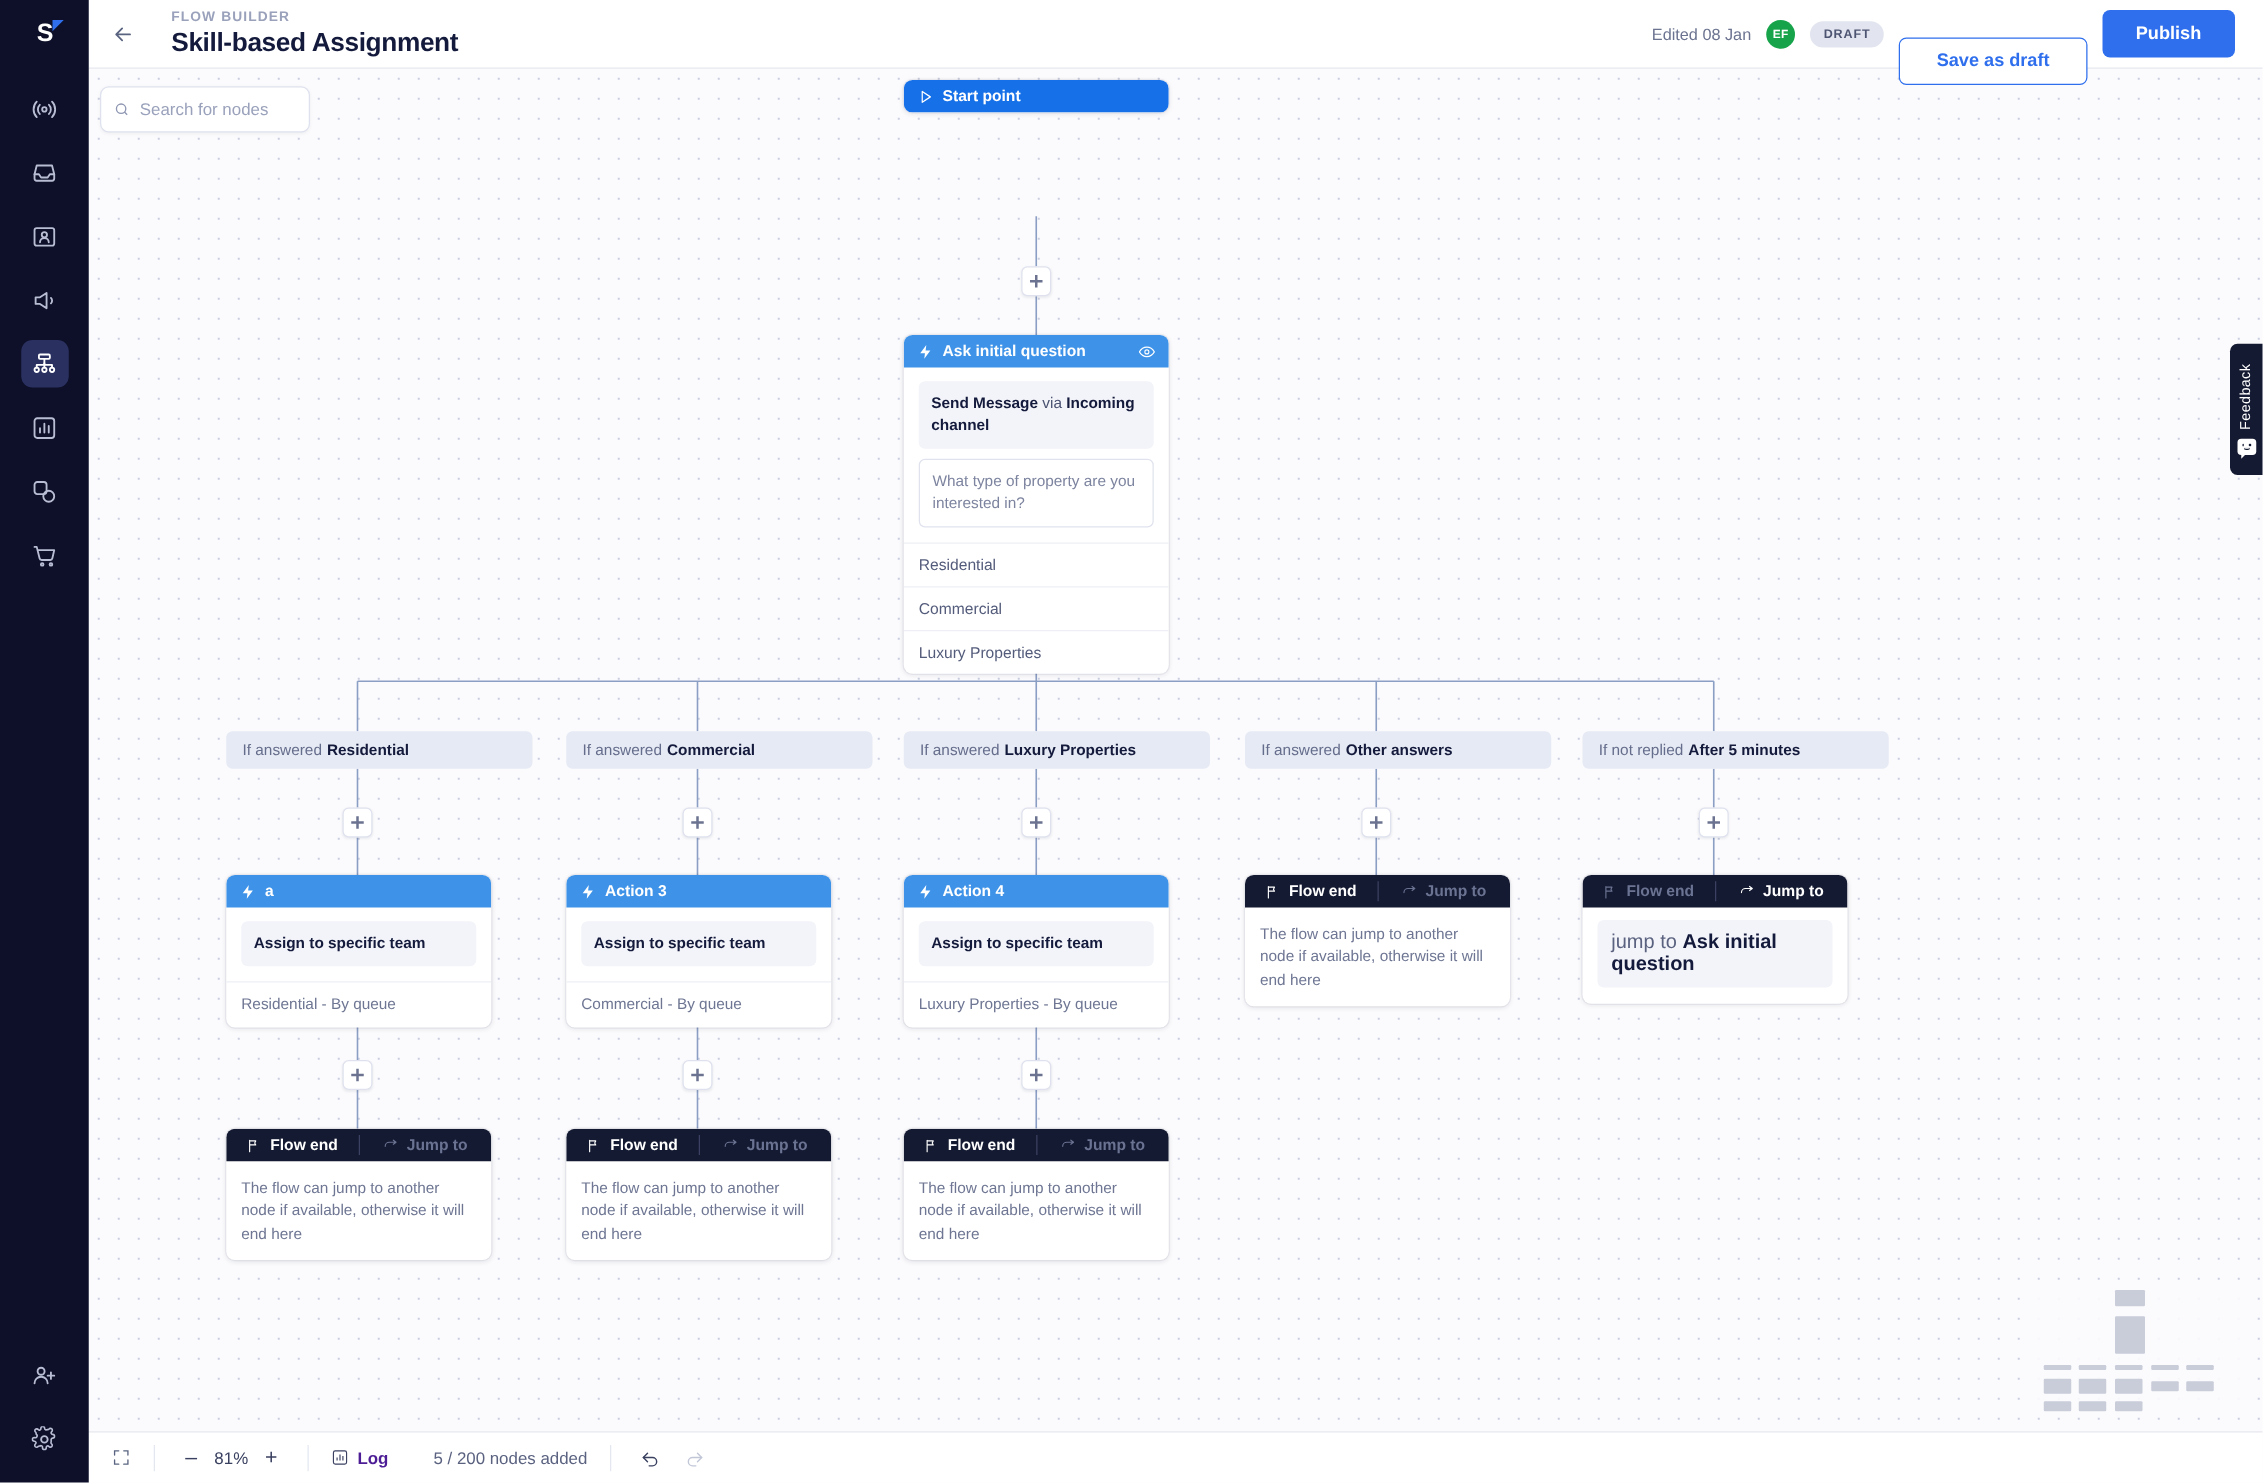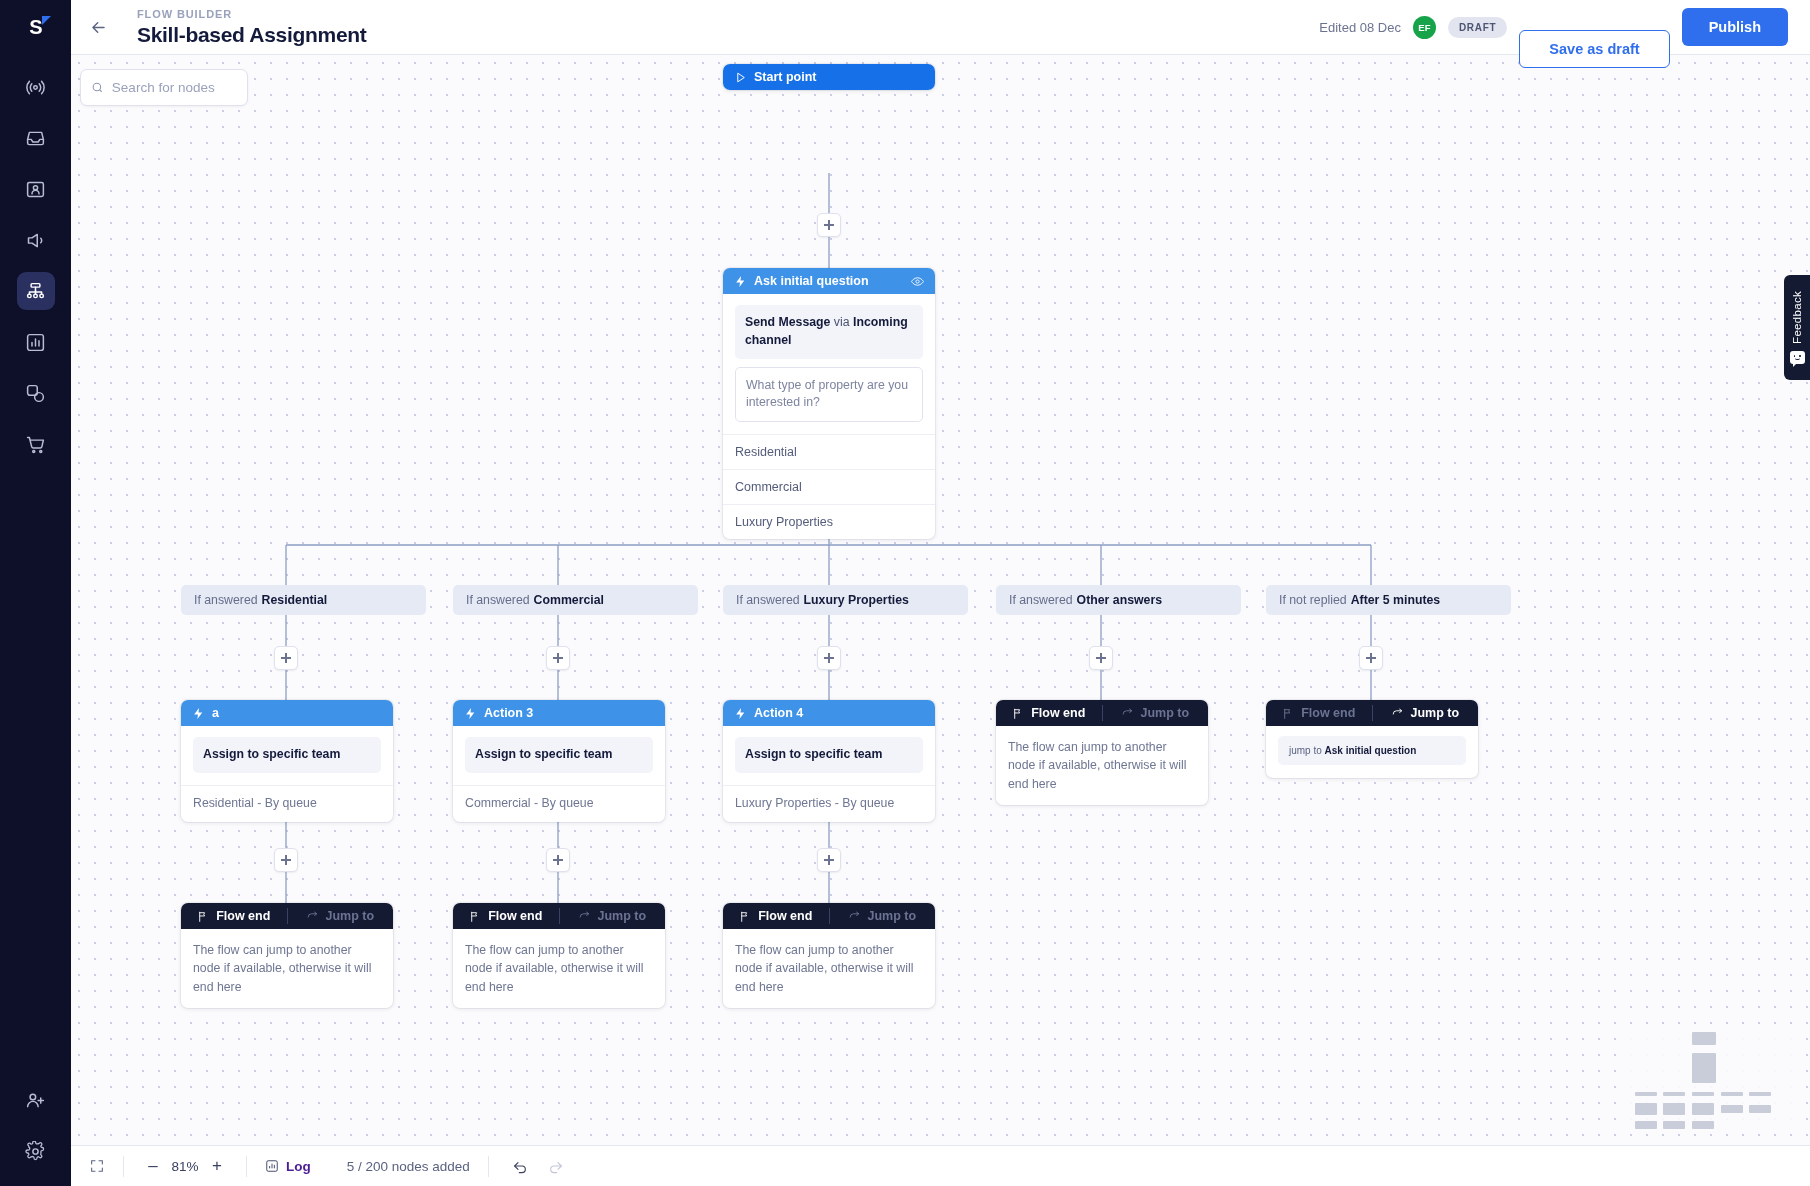--- a/index.html
+++ b/index.html
@@ -203,21 +203,21 @@
   }
   .fe-tab.inactive { color: #6b7393; }
   .fe-tab.inactive svg { stroke: #6b7393; }
   .fe-tab svg { width: 13px; height: 13px; stroke: #ffffff; fill: none;
                 stroke-width: 1.7; stroke-linecap: round; stroke-linejoin: round; }
   .fe-divider { width: 1px; background: #3b4162; margin: 5px 0; }
   .fe-body { padding: 12px; font-size: 12.3px; color: #6e7693; line-height: 1.5; }
   .fe-jump {
     margin: 10px 12px 13px 12px; padding: 9px 11px;
     background: #f3f4f9; border-radius: 5px;
-    font-size: 10px; color: #5a6280;
+    font-size: 16px; color: #5a6280;
   }
   .fe-jump b { color: #141a3c; font-weight: bold; }
 
   
   #feedback-tab {
     position: absolute; right: 0; top: 275px;
     width: 26px; height: 105px;
     background: #141a31; border-radius: 6px 0 0 6px;
     display: flex; flex-direction: column; align-items: center; justify-content: center;
     gap: 8px; cursor: pointer; z-index: 35;
@@ -361,21 +361,21 @@
   <div id="back-button">
     <svg viewBox="0 0 24 24">
         <path d="M19 12H5M11 6l-6 6 6 6"></path>
       </svg>
   </div>
   <div id="title-block">
     <div id="breadcrumb">FLOW BUILDER</div>
     <div id="page-title">Skill-based Assignment</div>
   </div>
   <div id="topbar-right">
-    <span id="edited-label">Edited 08 Dec</span>
+    <span id="edited-label">Edited 08 Jan</span>
     <span id="avatar">EF</span>
     <span id="draft-badge">DRAFT</span>
     <button id="save-draft-button">Save as draft</button>
     <button id="publish-button">Publish</button>
   </div>
 </div>
 
 <div id="canvas">
 
   <div id="search-box">

